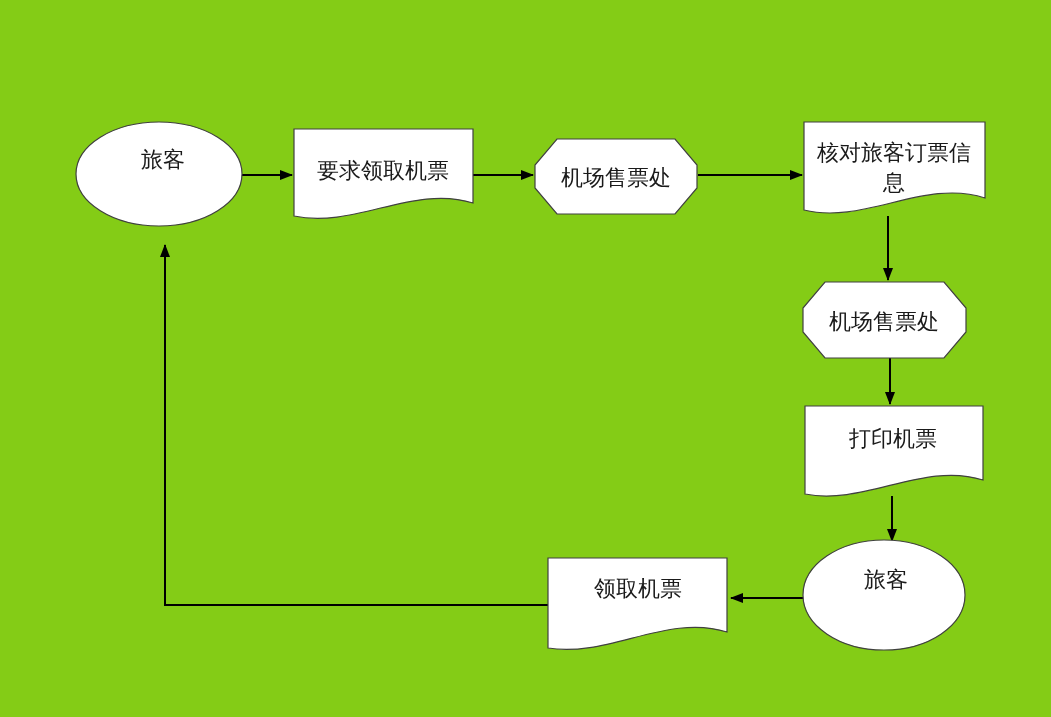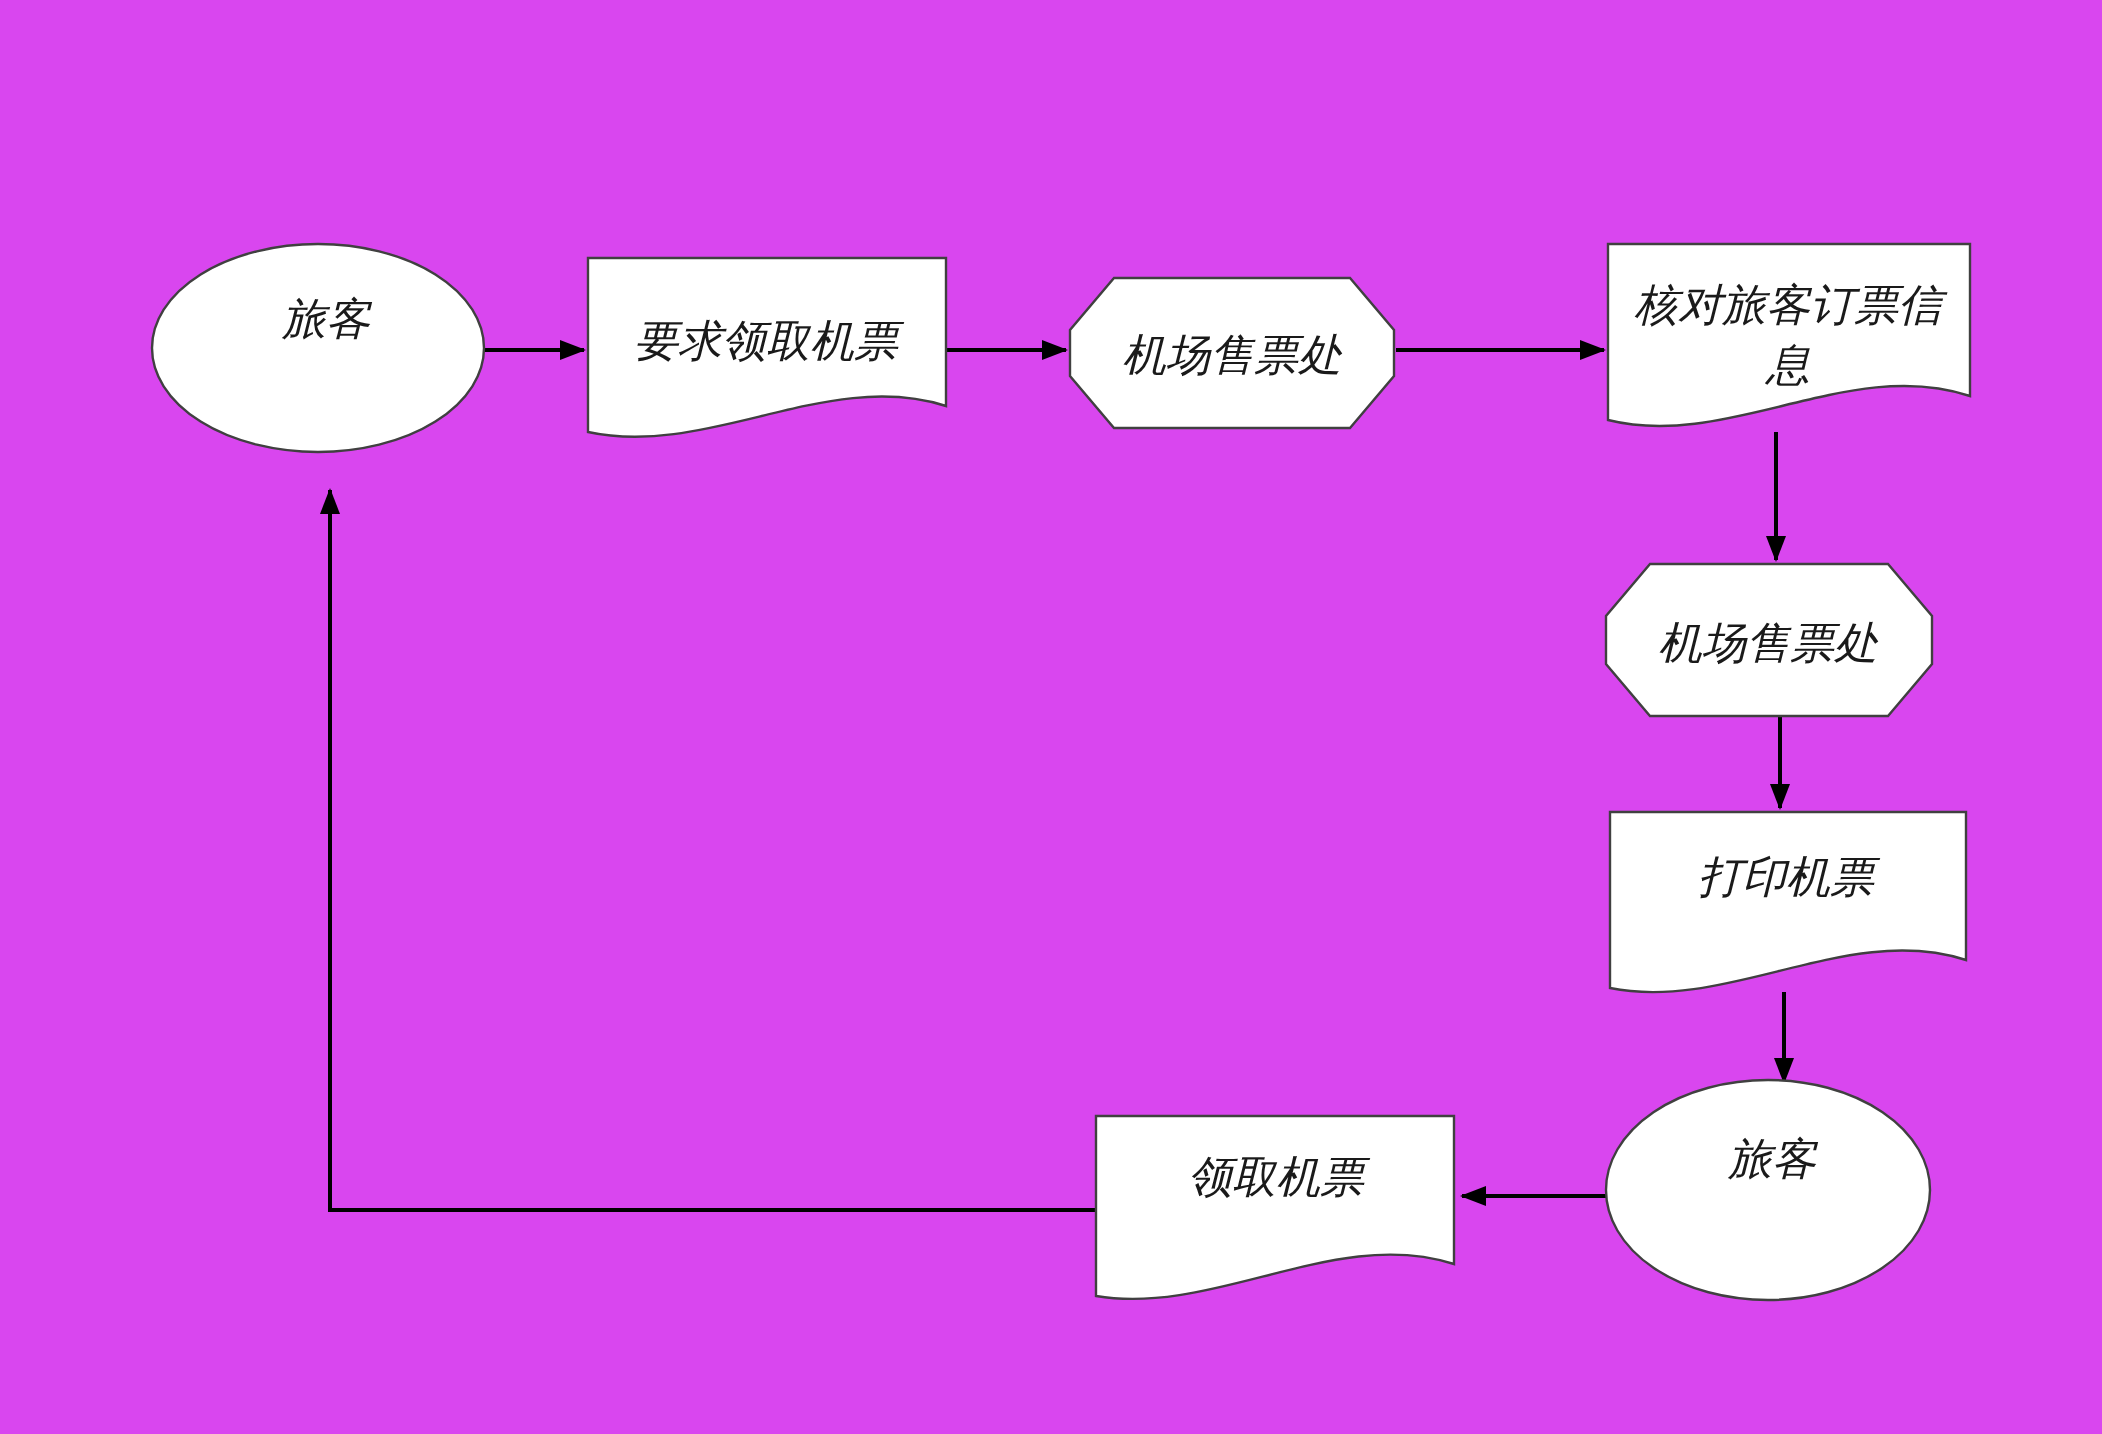--- a/index.html
+++ b/index.html
@@ -1,19 +1,18 @@
 <!DOCTYPE html>
 <html><head>
 <meta charset="utf-8">
 <style>
   html,body{margin:0;padding:0;background:#ffffff;}
   .stage{
-    position:relative;width:1051px;height:717px;background:#d946ef;
+    position:relative;width:1051px;height:717px;background:#84cc16;
     font-family:"DejaVu Serif", serif;
-    font-style:italic;
   }
   svg{display:block;}
   .shape{fill:#ffffff;stroke:#404040;stroke-width:1.2;}
   .edge{stroke:#000000;stroke-width:2;fill:none;}
   .lbl{
     font-family:"DejaVu Serif", serif;
     font-size:22px;fill:#1a1a1a;text-anchor:middle;
   }
 </style>
 </head>

